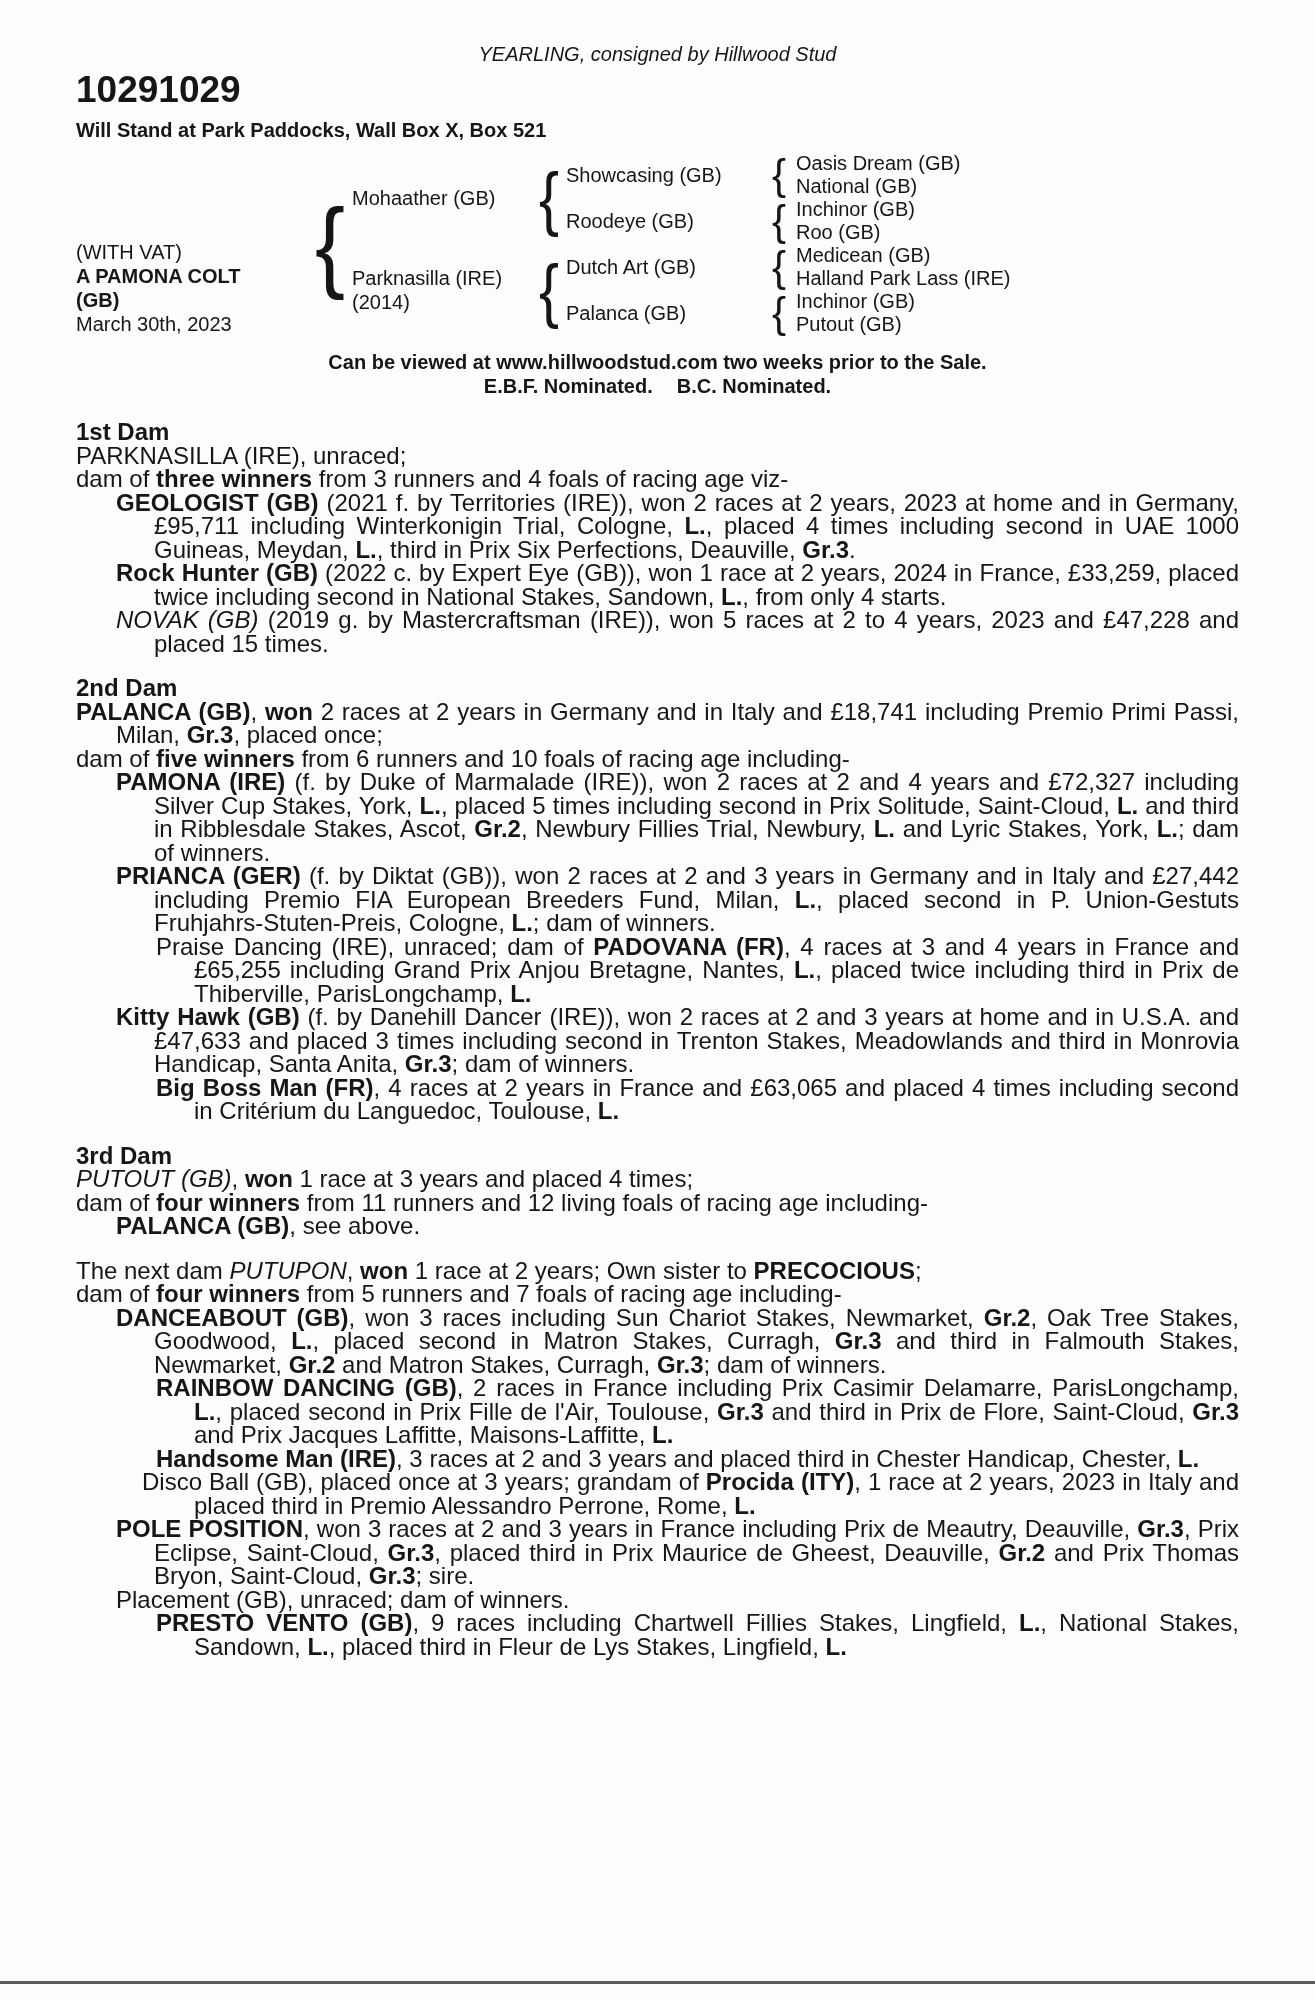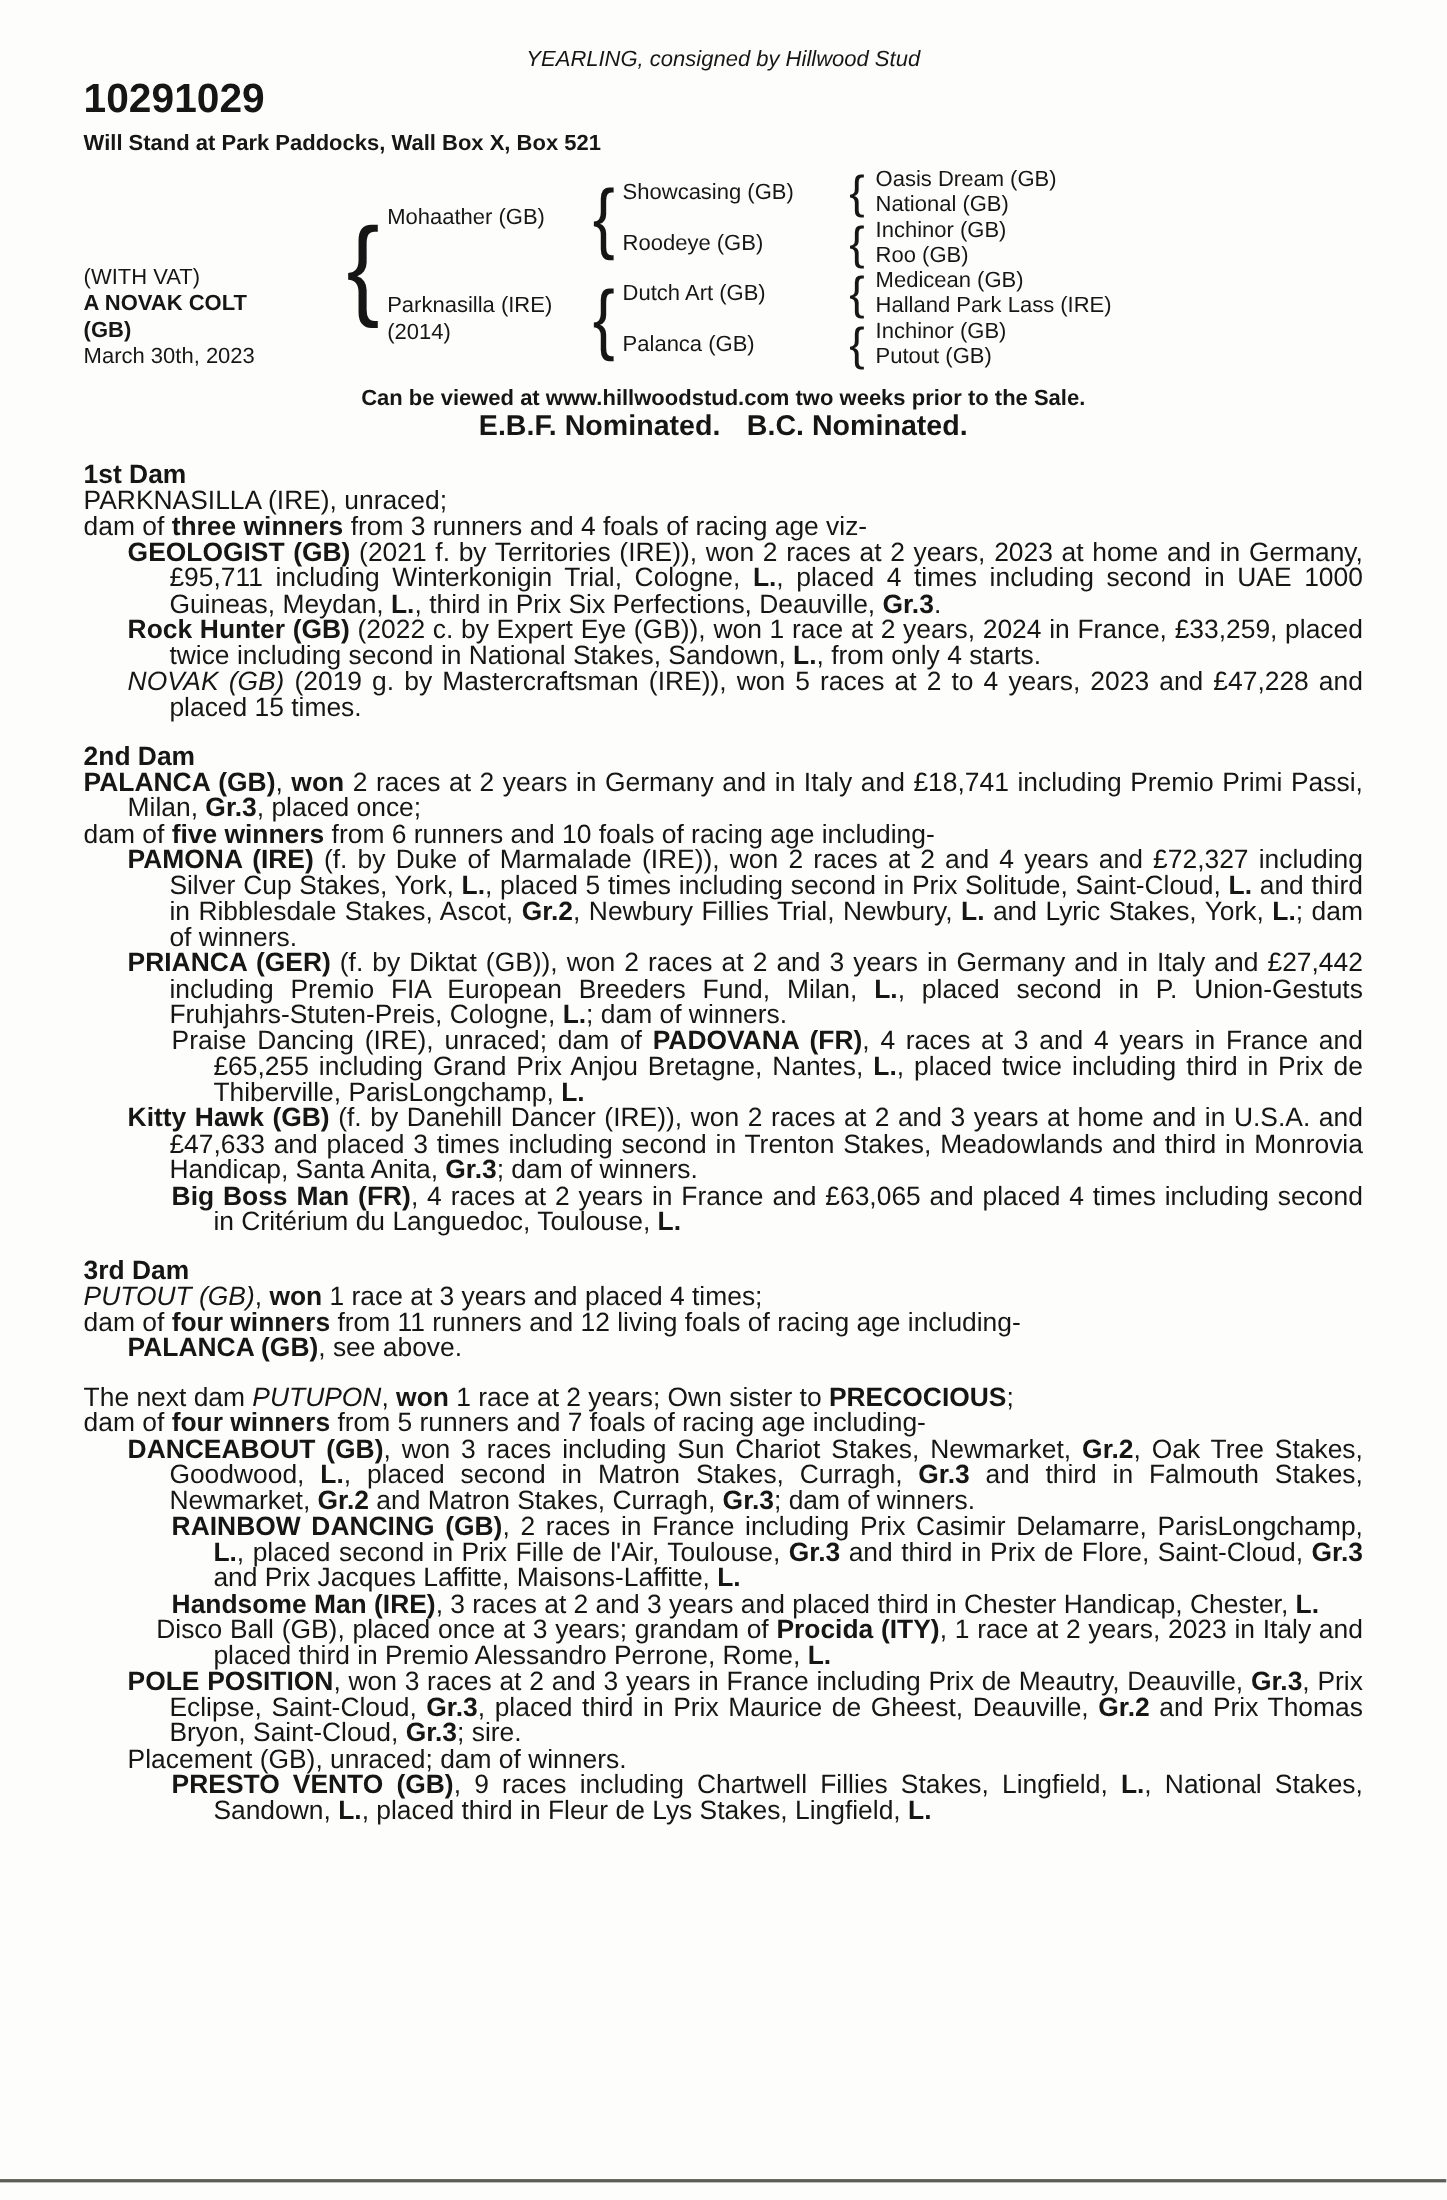--- a/index.html
+++ b/index.html
@@ -22,21 +22,21 @@
     margin-top:10px;font-size:20px;}
   .ped .cell{display:flex;align-items:center;white-space:nowrap;}
   .ped .subject{grid-area:1/1/9/2;display:flex;flex-direction:column;justify-content:flex-end;line-height:24px;}
   .brace{display:flex;align-items:center;justify-content:center;line-height:1;font-weight:400;}
   .brace.small{font-size:42px;}
   .brace.mid{font-size:60px;transform:scaleY(1.18);}
   .brace.big{font-size:90px;transform:scaleY(1.12);}
   .stack{display:flex;flex-direction:column;justify-content:center;line-height:24px;}
 
   .viewing{font-weight:700;font-size:20px;line-height:24px;text-align:center;margin-top:14px;}
-  .noms{display:flex;justify-content:center;gap:24px;font-weight:700;font-size:26px;line-height:24px;}
+  .noms{display:flex;justify-content:center;gap:24px;font-weight:700;font-size:20px;line-height:24px;}
 
   .catalogue-body{margin-top:22px;font-size:24px;line-height:23.5px;}
   .section{margin-top:21px;}
   .section:first-of-type{margin-top:0;}
   .sec-heading{font-weight:700;}
   p.para{margin:0;text-align:justify;}
   .lv0{padding-left:0;text-indent:0;}
   .lvD{padding-left:40px;text-indent:-40px;}
   .lv1{padding-left:78px;text-indent:-38px;}
   .lv2{padding-left:118px;text-indent:-38px;}
@@ -55,21 +55,21 @@
   <div class="lot-row">
     <span class="lot">1029</span>
     <span class="lot">1029</span>
   </div>
 
   <div class="location">Will Stand at Park Paddocks, Wall Box X, Box 521</div>
 
   <div class="ped">
     <div class="subject">
       <div>(WITH VAT)</div>
-      <div class="b">A NOVAK COLT</div>
+      <div class="b">A PAMONA COLT</div>
       <div class="b">(GB)</div>
       <div>March 30th, 2023</div>
     </div>
 
     <div class="brace big" style="grid-area:1/2/9/3">{</div>
 
     <div class="cell" style="grid-area:1/3/5/4">Mohaather (GB)</div>
     <div class="cell" style="grid-area:5/3/9/4">
       <div class="stack">
         <div>Parknasilla (IRE)</div>

